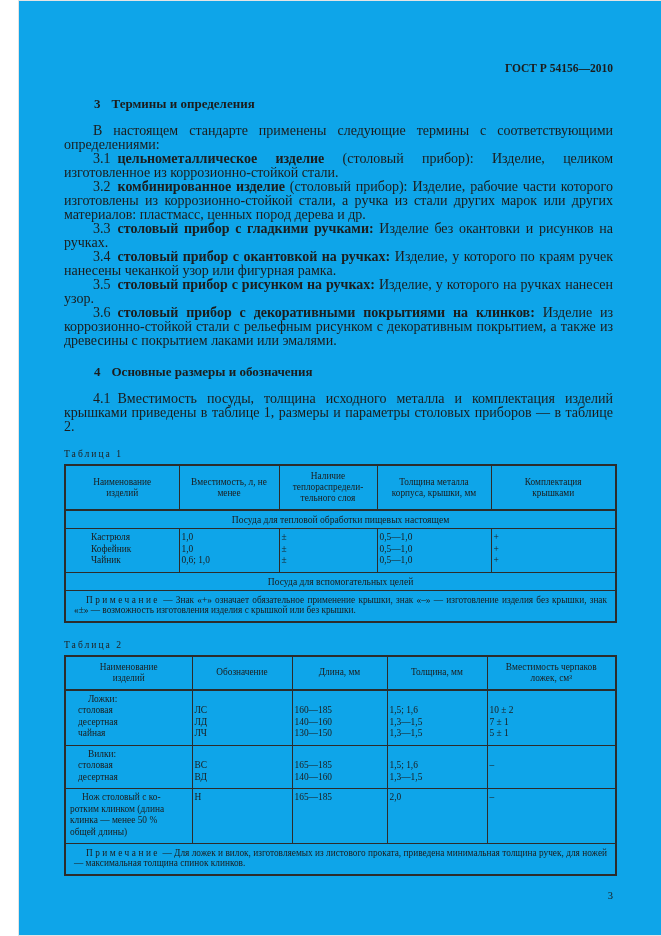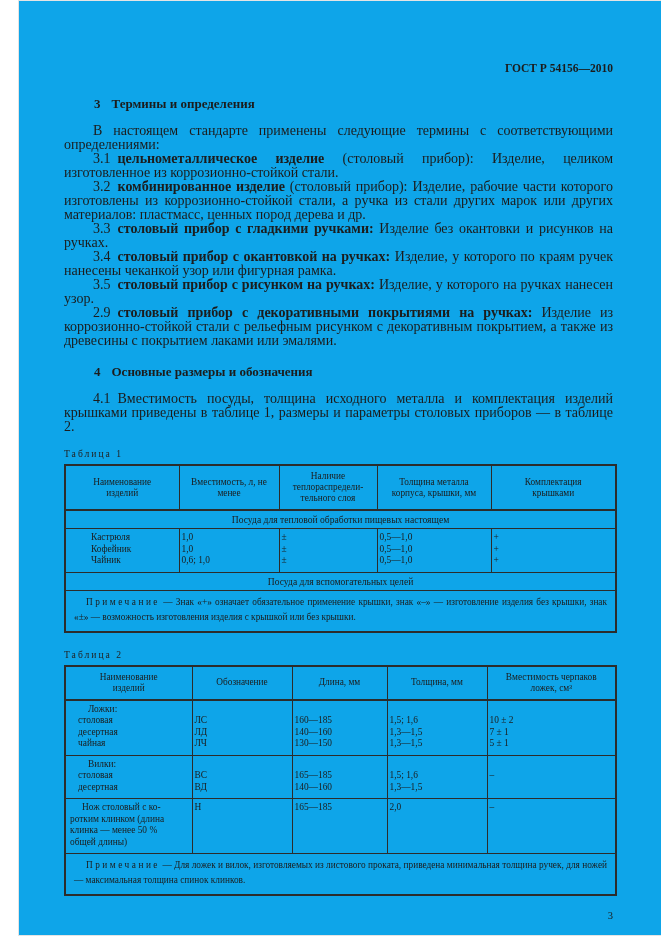--- a/index.html
+++ b/index.html
@@ -32,21 +32,21 @@
   }
   .gt tr.sec td { text-align:center; font-size:9.6px; height:17px; line-height:17px; padding:0 2px; }
   .gt tr.grp td {
     white-space:pre-line; vertical-align:top;
     line-height:11.5px; padding:3px 2px 5px 2px;
   }
   .gt tr.grp td.c1 { text-align:left; padding-left:25px; }
   .gt tr.grp td.ind { text-indent:10px; padding-left:12px; }
   .gt tr.grp td.knife { text-indent:12px; padding-left:4px; padding-right:4px; }
   .gt tr.noter td {
-    padding:4px 8px 6px 8px; font-size:9.3px; line-height:15px;
+    padding:4px 8px 6px 8px; font-size:9.3px; line-height:10px;
     text-align:justify; text-indent:12px;
   }
   .nlbl { letter-spacing:2.5px; }
   .pageno { text-align:right; font-size:10.5px; margin-top:14px; }
   
   .t1c1{width:114px}.t1c2{width:100px}.t1c3{width:98px}.t1c4{width:114px}.t1c5{width:125px}
   .t2c1{width:127px}.t2c2{width:100px}.t2c3{width:95px}.t2c4{width:100px}.t2c5{width:129px}
 </style>
 </head>
 <body>
@@ -62,21 +62,21 @@
   <p class="para"><span class="tnum">3.1</span><b>цельнометаллическое изделие</b> <span>(столовый прибор): Изделие, целиком изготовленное из коррозионно-стойкой стали.</span></p>
 
   <p class="para"><span class="tnum">3.2</span><b>комбинированное изделие</b> <span>(столовый прибор): Изделие, рабочие части которого изготовлены из коррозионно-стойкой стали, а ручка из стали других марок или других материалов: пластмасс, ценных пород дерева и др.</span></p>
 
   <p class="para"><span class="tnum">3.3</span><b>столовый прибор с гладкими ручками:</b> <span>Изделие без окантовки и рисунков на ручках.</span></p>
 
   <p class="para"><span class="tnum">3.4</span><b>столовый прибор с окантовкой на ручках:</b> <span>Изделие, у которого по краям ручек нанесены чеканкой узор или фигурная рамка.</span></p>
 
   <p class="para"><span class="tnum">3.5</span><b>столовый прибор с рисунком на ручках:</b> <span>Изделие, у которого на ручках нанесен узор.</span></p>
 
-  <p class="para"><span class="tnum">2.9</span><b>столовый прибор с декоративными покрытиями на ручках:</b> <span>Изделие из коррозионно-стойкой стали с рельефным рисунком с декоративным покрытием, а также из древесины с покрытием лаками или эмалями.</span></p>
+  <p class="para"><span class="tnum">3.6</span><b>столовый прибор с декоративными покрытиями на клинков:</b> <span>Изделие из коррозионно-стойкой стали с рельефным рисунком с декоративным покрытием, а также из древесины с покрытием лаками или эмалями.</span></p>
 
   <h2 class="h sub"><span>4</span><span class="httl">Основные размеры и обозначения</span></h2>
 
   <p class="para"><span class="tnum">4.1</span><span>Вместимость посуды, толщина исходного металла и комплектация изделий крышками приведены в таблице 1, размеры и параметры столовых приборов — в таблице 2.</span></p>
 
   <div class="tcap">Таблица 1</div>
 
   <table class="gt">
     <colgroup>
         <col class="t1c1">

